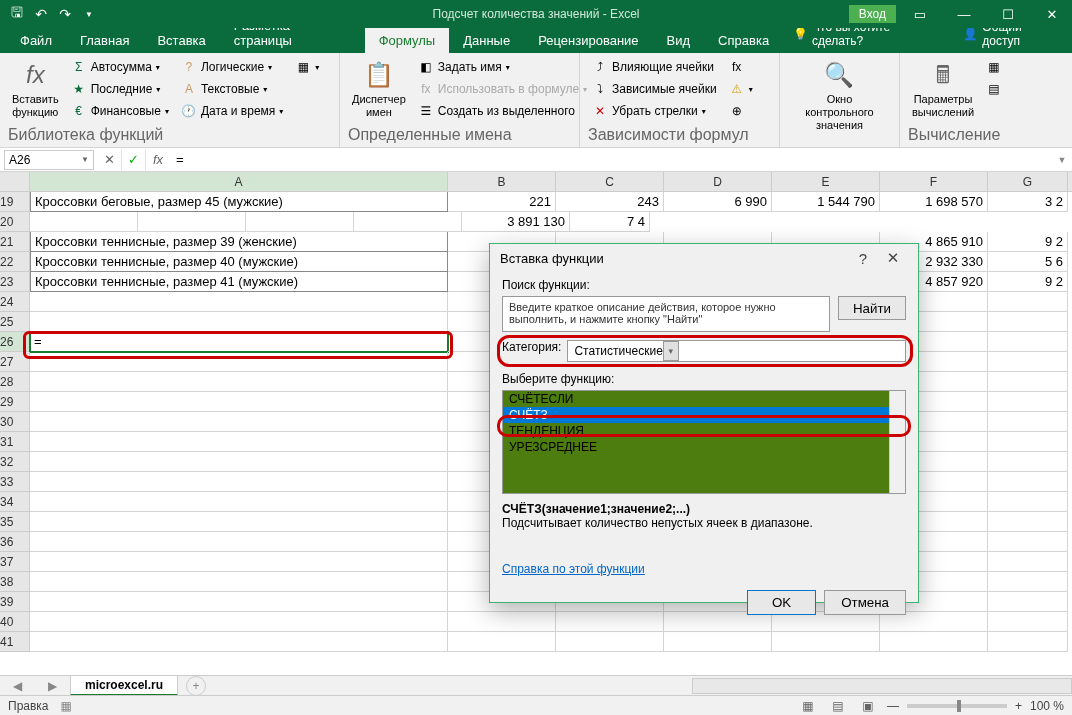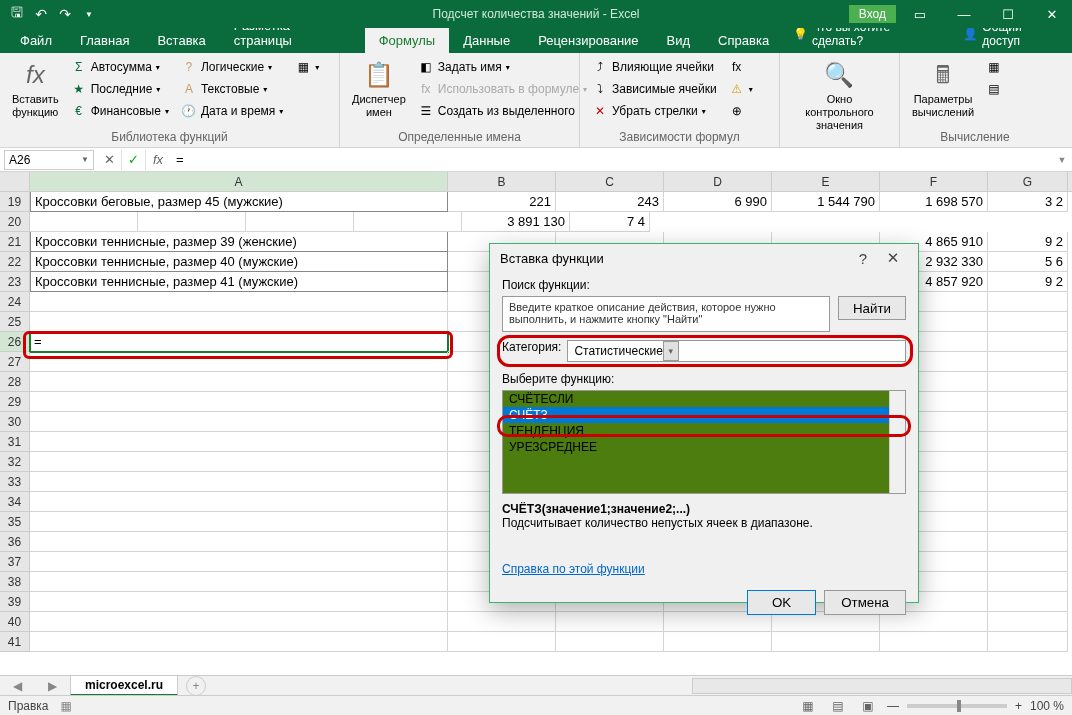--- a/index.html
+++ b/index.html
@@ -18,21 +18,21 @@
 .tabs { height: 25px; background: #0a6b3d; display: flex; align-items: flex-end; padding-left: 6px; }
 .tabs .tab { padding: 5px 14px; color: #fff; font-size: 13px; cursor: pointer; }
 .tabs .tab.active { background: #f1f1f1; color: #197b30; }
 .tabs .spacer { flex: 1; }
 .tabs .help { color: #fff; padding: 5px 10px; display: flex; align-items: center; gap: 4px; font-size: 12px; }
 
 
 .ribbon { height: 95px; background: #f1f1f1; border-bottom: 1px solid #d4d4d4; display: flex; }
 .rgroup { border-right: 1px solid #d4d4d4; display: flex; flex-direction: column; padding: 4px 8px 1px; }
 .rgroup .content { flex: 1; display: flex; gap: 4px; align-items: flex-start; }
-.rgroup .label { text-align: center; font-size: 12px; color: #666; padding: 2px 0; }
+.rgroup .label { text-align: left; font-size: 16px; color: #666; padding: 2px 0; }
 .bigbtn { display: flex; flex-direction: column; align-items: center; gap: 2px; padding: 2px 4px; cursor: pointer; font-size: 11px; text-align: center; line-height: 1.2; }
 .bigbtn .icon { width: 32px; height: 32px; display: flex; align-items: center; justify-content: center; font-size: 24px; color: #666; }
 .col { display: flex; flex-direction: column; gap: 2px; }
 .smallbtn { display: flex; align-items: center; gap: 4px; padding: 2px 4px; cursor: pointer; font-size: 12px; white-space: nowrap; }
 .smallbtn .si { width: 16px; height: 16px; display: inline-flex; align-items: center; justify-content: center; font-size: 12px; }
 
 
 .fbar { height: 24px; border-bottom: 1px solid #d4d4d4; display: flex; align-items: center; background: #fff; }
 .namebox { width: 90px; height: 20px; border: 1px solid #ccc; margin: 0 4px; padding: 0 4px; display: flex; align-items: center; font-size: 12px; }
 .namebox .dd { margin-left: auto; font-size: 8px; color: #666; }
@@ -42,21 +42,21 @@
 .fbar .expand { width: 20px; text-align: center; color: #888; font-size: 9px; }
 
 
 .grid-area { position: absolute; top: 172px; left: 0; right: 0; bottom: 40px; overflow: hidden; }
 .colhdrs { display: flex; height: 20px; background: #e6e6e6; border-bottom: 1px solid #ccc; }
 .corner { width: 30px; background: #e6e6e6; border-right: 1px solid #ccc; }
 .ch { border-right: 1px solid #ccc; text-align: center; font-size: 12px; color: #333; line-height: 20px; background: #e6e6e6; }
 .ch.sel { background: #d3e5d3; }
 .rows { }
 .row { display: flex; height: 20px; }
-.rh { width: 30px; background: #e6e6e6; border-right: 1px solid #ccc; border-bottom: 1px solid #ccc; text-align: center; font-size: 12px; color: #333; line-height: 20px; }
+.rh { width: 30px; background: #e6e6e6; border-right: 1px solid #ccc; border-bottom: 1px solid #ccc; text-align: left; font-size: 12px; color: #333; line-height: 20px; }
 .rh.sel { background: #d3e5d3; }
 .cell { border-right: 1px solid #d4d4d4; border-bottom: 1px solid #d4d4d4; padding: 0 4px; font-size: 13px; line-height: 20px; overflow: hidden; white-space: nowrap; }
 .cell.bordered { border: 1px solid #888; border-top: none; }
 .cell.num { text-align: right; }
 .active-cell-marker { position: absolute; border: 3px solid #cc0000; border-radius: 6px; pointer-events: none; }
 
 
 .sheettabs { position: absolute; bottom: 20px; left: 0; right: 0; height: 20px; background: #f1f1f1; border-top: 1px solid #ccc; display: flex; align-items: center; }
 .sheettabs .nav { width: 70px; display: flex; justify-content: space-around; color: #888; }
 .sheettabs .stab { padding: 2px 14px; background: #fff; border: 1px solid #ccc; border-bottom: 2px solid #197b30; font-size: 12px; font-weight: bold; }

